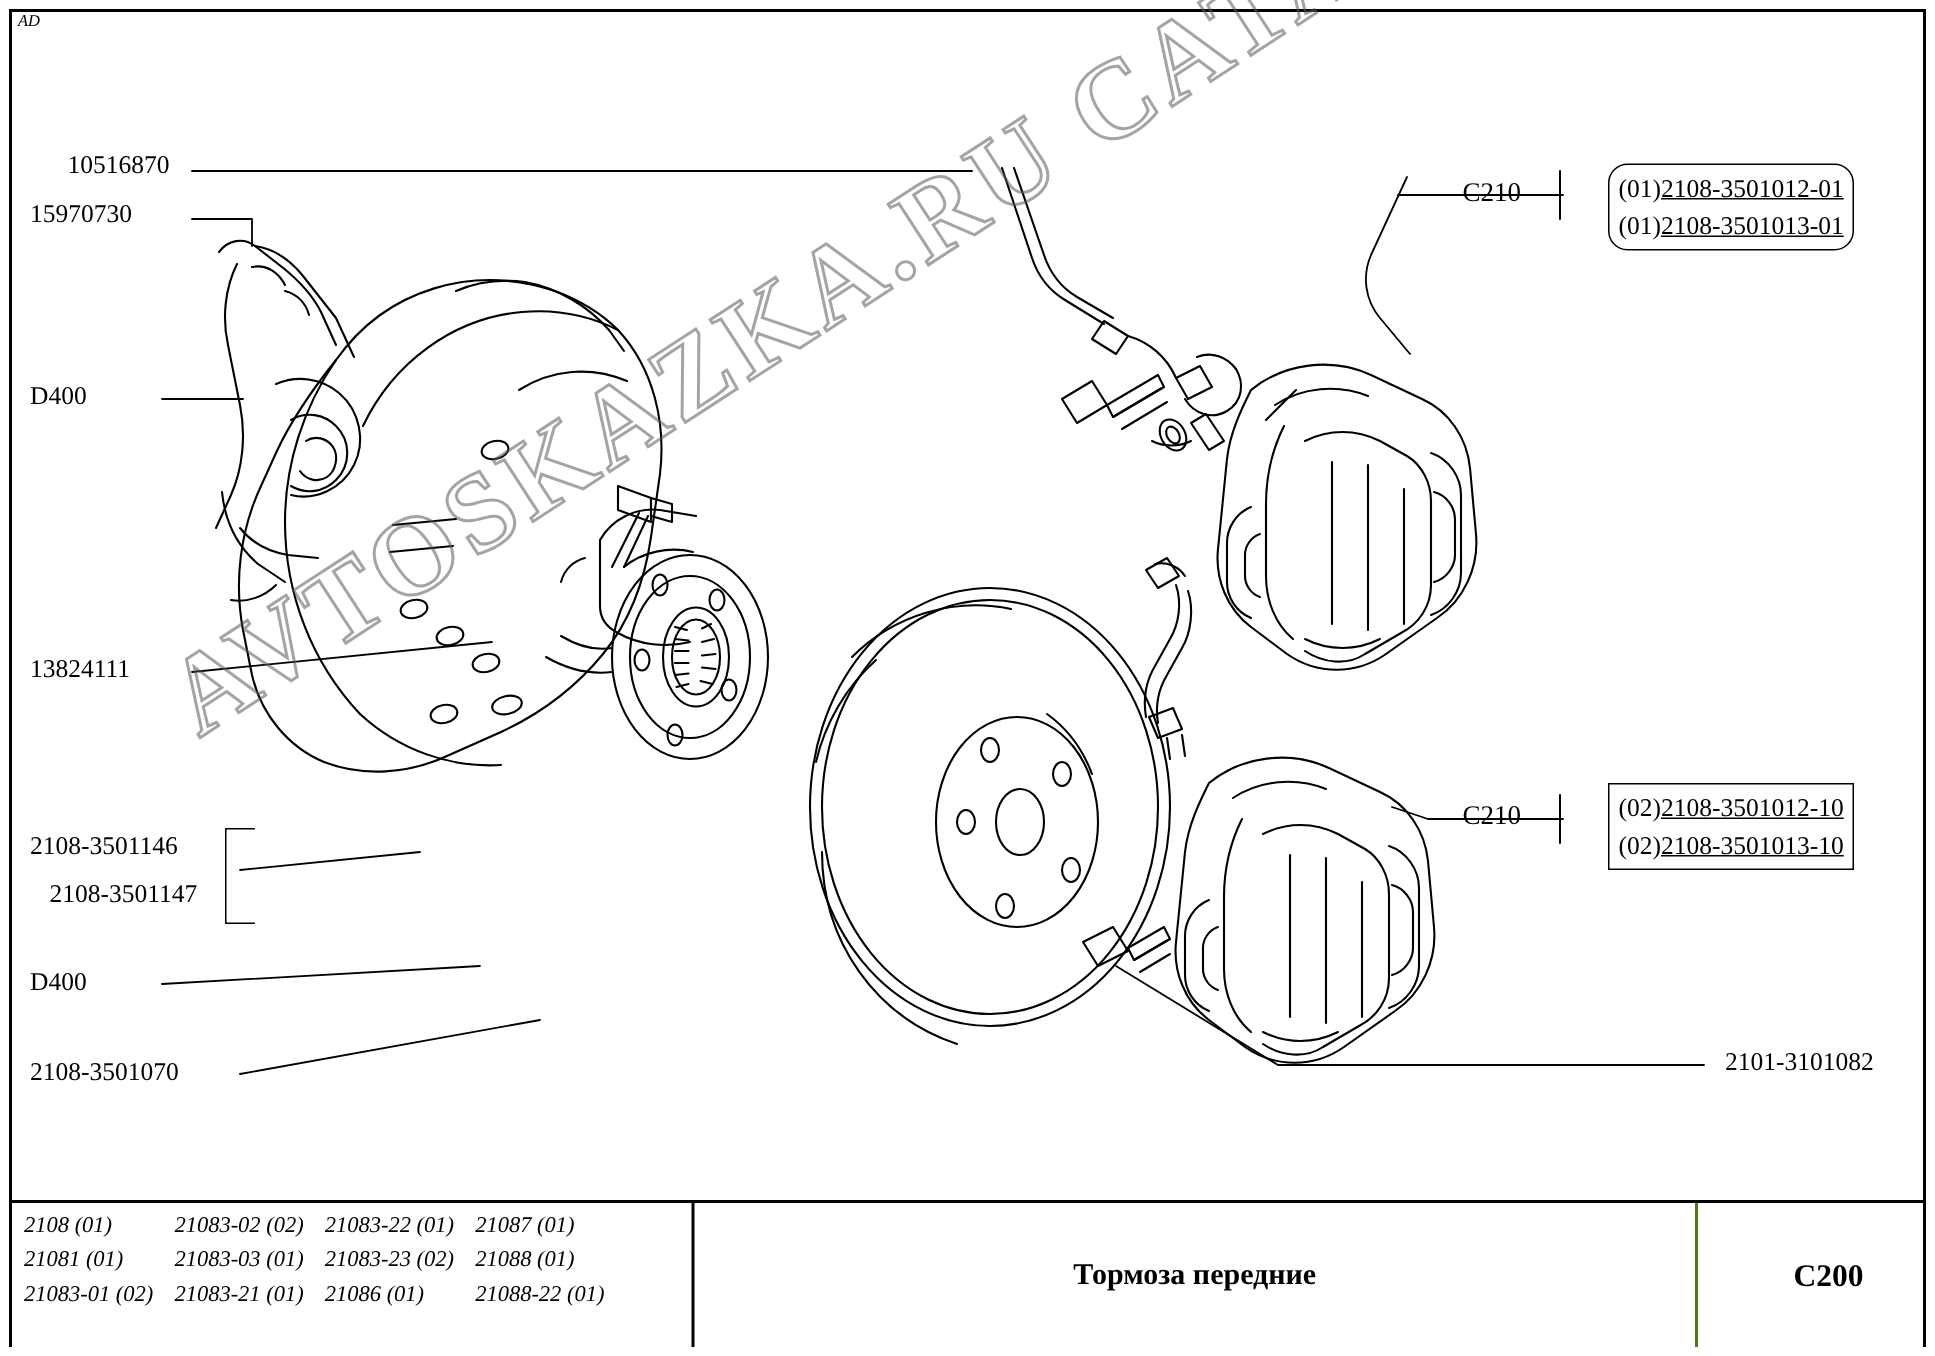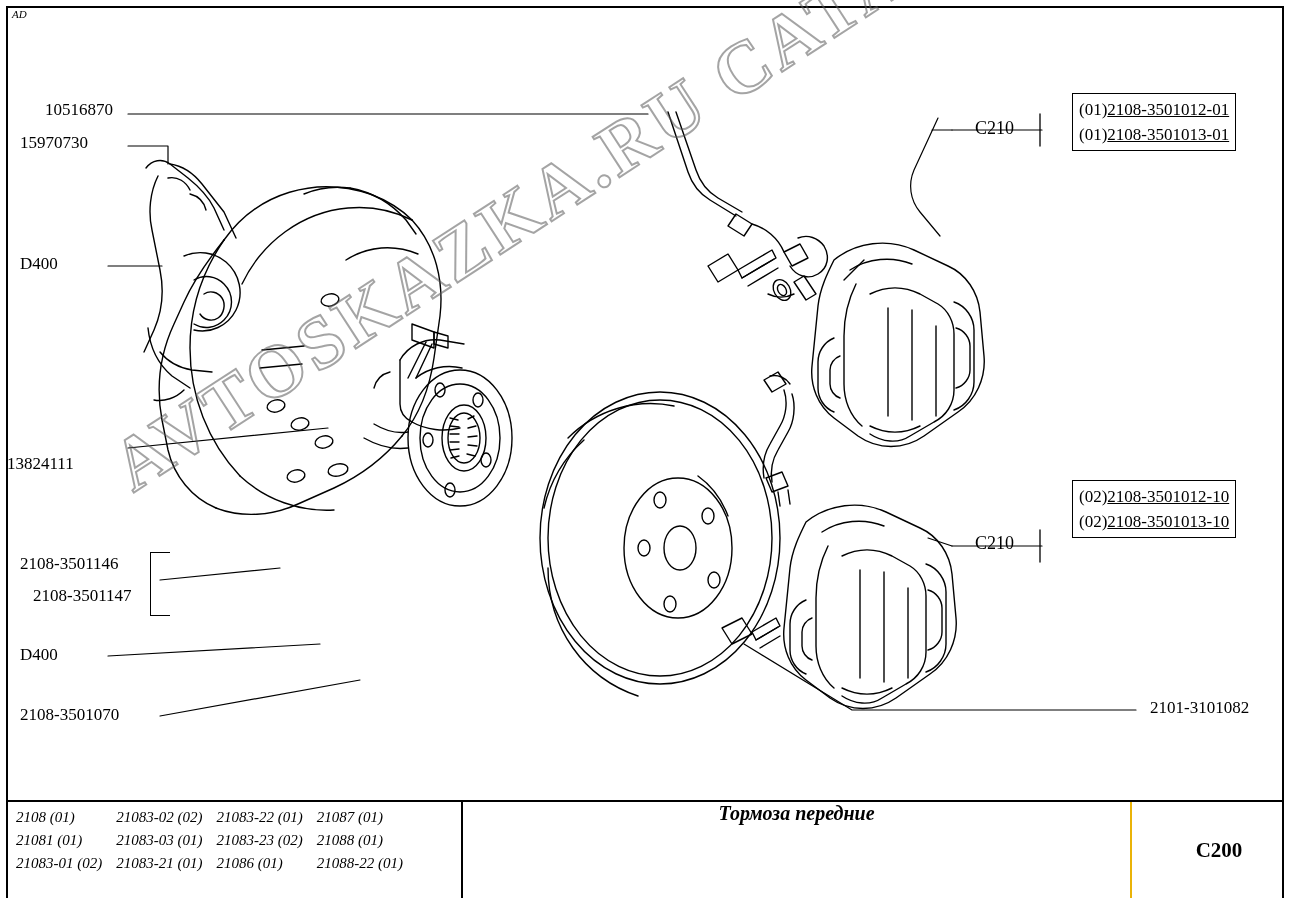--- a/index.html
+++ b/index.html
@@ -114,24 +114,23 @@
     width: 100%;
   }
   .tb-left {
     width: 455px;
     border-right: 2px solid #000;
     padding: 4px 0 0 8px;
   }
   .tb-mid {
     flex: 1;
     display: flex;
-    align-items: flex-start;
+    align-items: center;
     justify-content: center;
-    border-right: 2px solid #eab308;
-    font-style: italic;
+    border-right: 2px solid #4d7c0f;
   }
   .tb-right {
     width: 150px;
     display: flex;
     align-items: center;
     justify-content: center;
     padding-left: 24px;
   }
   .tb-title {
     font-family: "Liberation Serif", serif;
@@ -324,42 +323,42 @@
   </svg>
   </div>
 
   <div class="watermark">
     <span>AVTOSKAZKA.RU CATALOG ONLINE</span>
   </div>
 
   <div class="lbl" style="left:20px; top:100px;margin-left:25px;">10516870</div>
   <div class="lbl" style="left:20px; top:133px;">15970730</div>
   <div class="lbl" style="left:20px; top:254px;">D400</div>
-  <div class="lbl" style="left:7px; top:436px;margin-top:18px;">13824111</div>
+  <div class="lbl" style="left:20px; top:436px;">13824111</div>
 
   <div class="bracket-box" style="left:150px; top:552px; width:20px; height:64px;"></div>
   <div class="lbl" style="left:20px; top:554px;">2108-3501146</div>
   <div class="lbl" style="left:33px; top:586px;">2108-3501147</div>
 
   <div class="lbl" style="left:20px; top:645px;">D400</div>
   <div class="lbl" style="left:20px; top:705px;">2108-3501070</div>
 
   <div class="lbl" style="left:975px; top:118px; font-size:18px;">C210</div>
   <div class="lbl" style="left:975px; top:533px; font-size:18px;">C210</div>
 
-  <div class="boxed" style="left:1072px; top:93px;">
+  <div class="boxed" style="left:1072px; top:109px;border-radius:13px;">
     <div class="row">
       <span>(01)</span><span class="pn">2108-3501012-01</span>
     </div>
     <div class="row">
       <span>(01)</span><span class="pn">2108-3501013-01</span>
     </div>
   </div>
 
-  <div class="boxed" style="left:1072px; top:480px;">
+  <div class="boxed" style="left:1072px; top:522px;">
     <div class="row">
       <span>(02)</span><span class="pn">2108-3501012-10</span>
     </div>
     <div class="row">
       <span>(02)</span><span class="pn">2108-3501013-10</span>
     </div>
   </div>
 
   <div class="lbl" style="left:1150px; top:698px;">2101-3101082</div>
 

